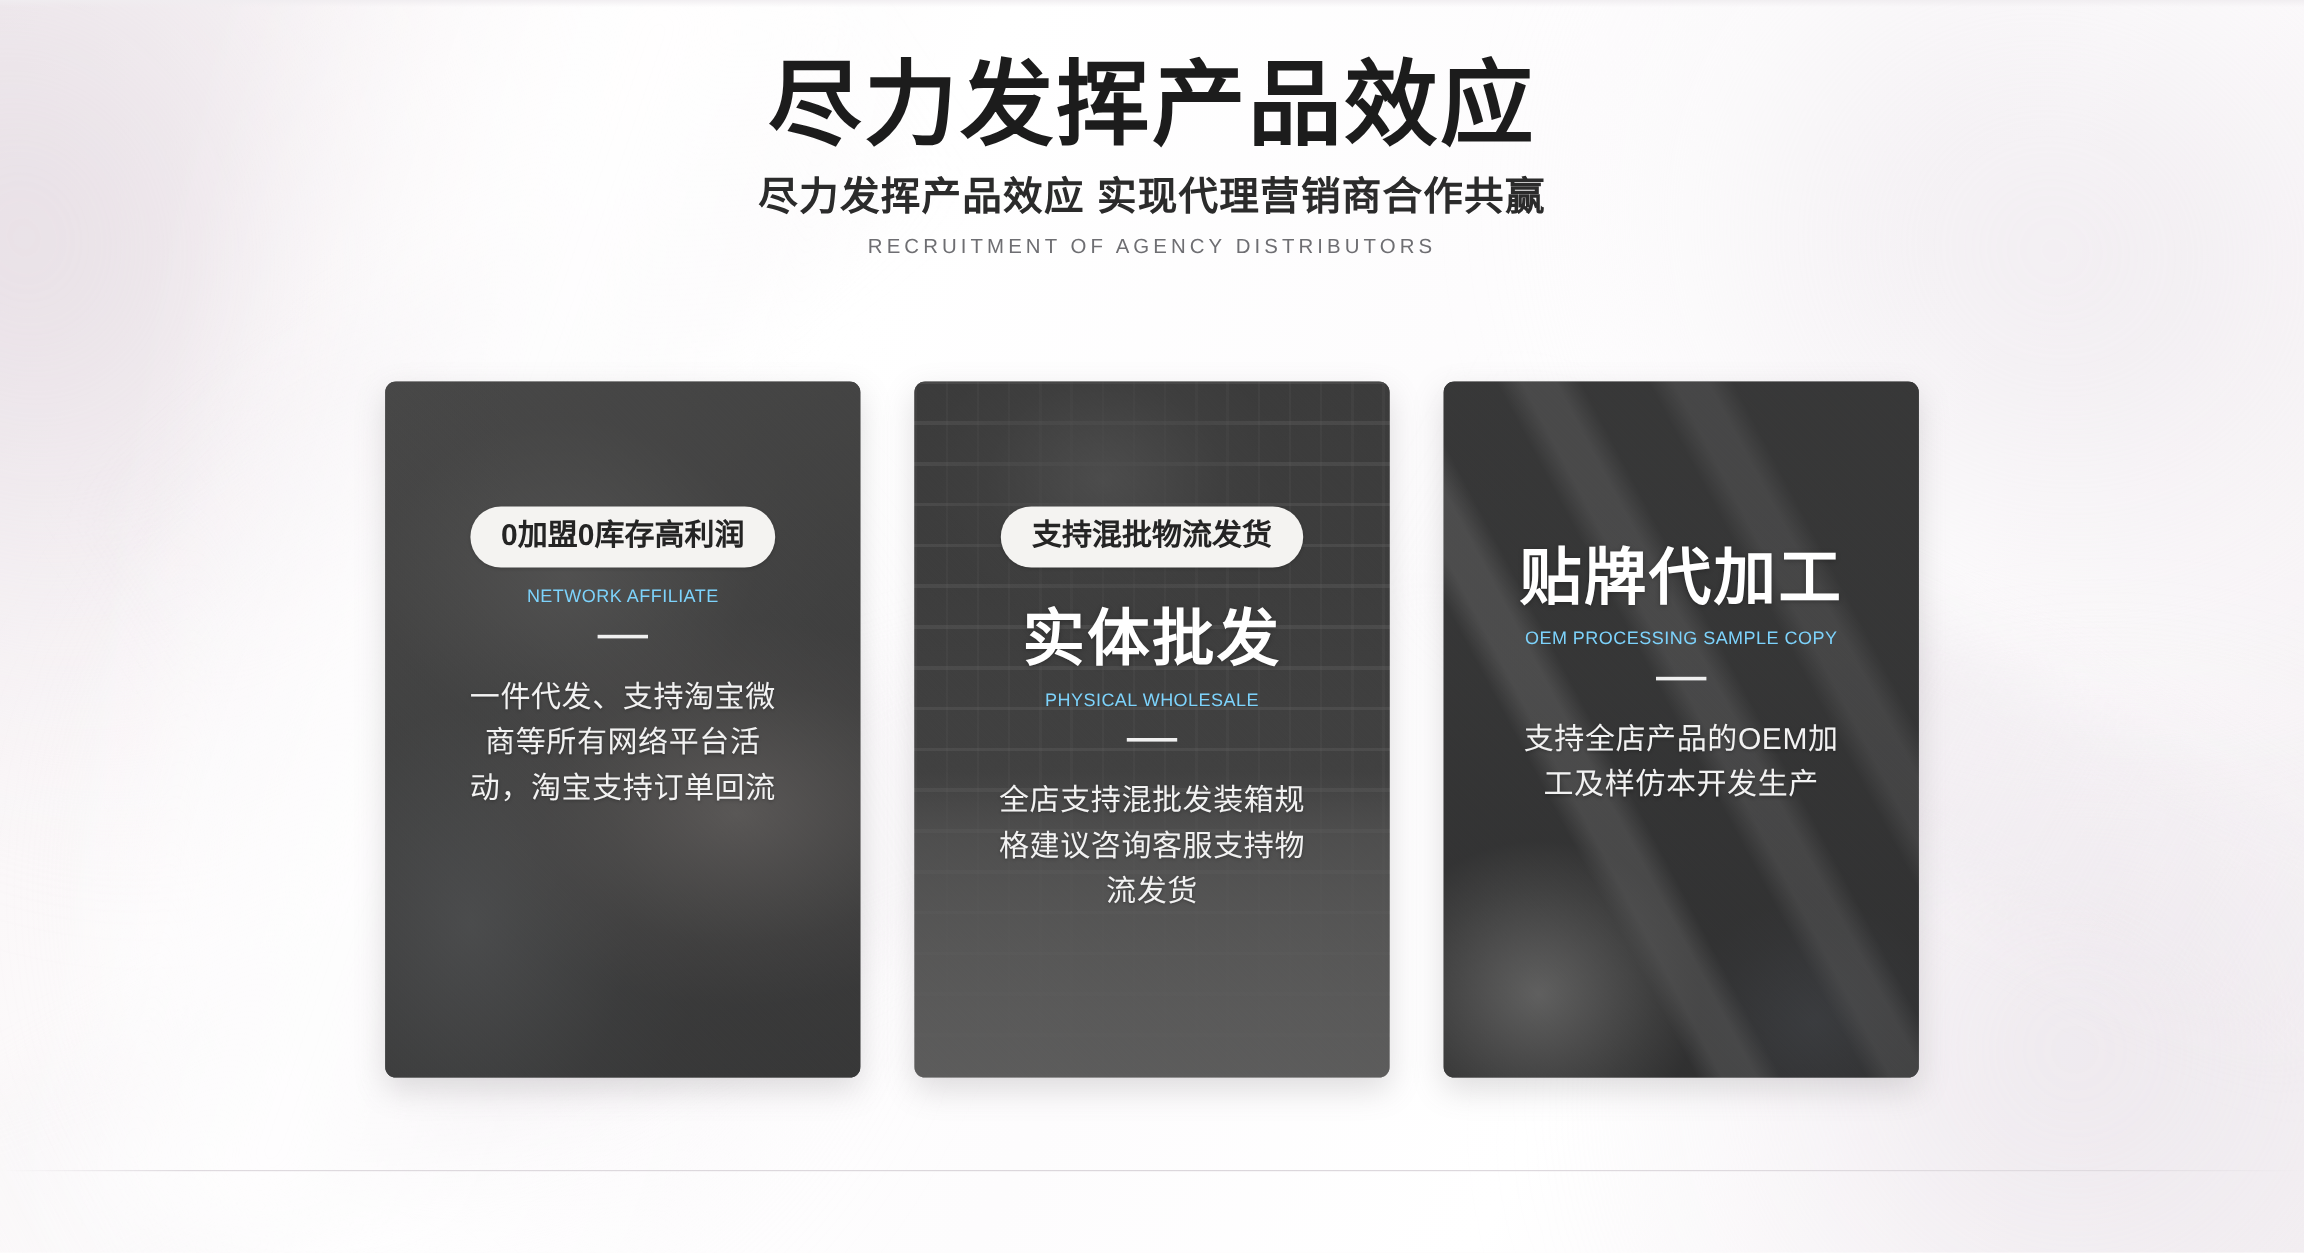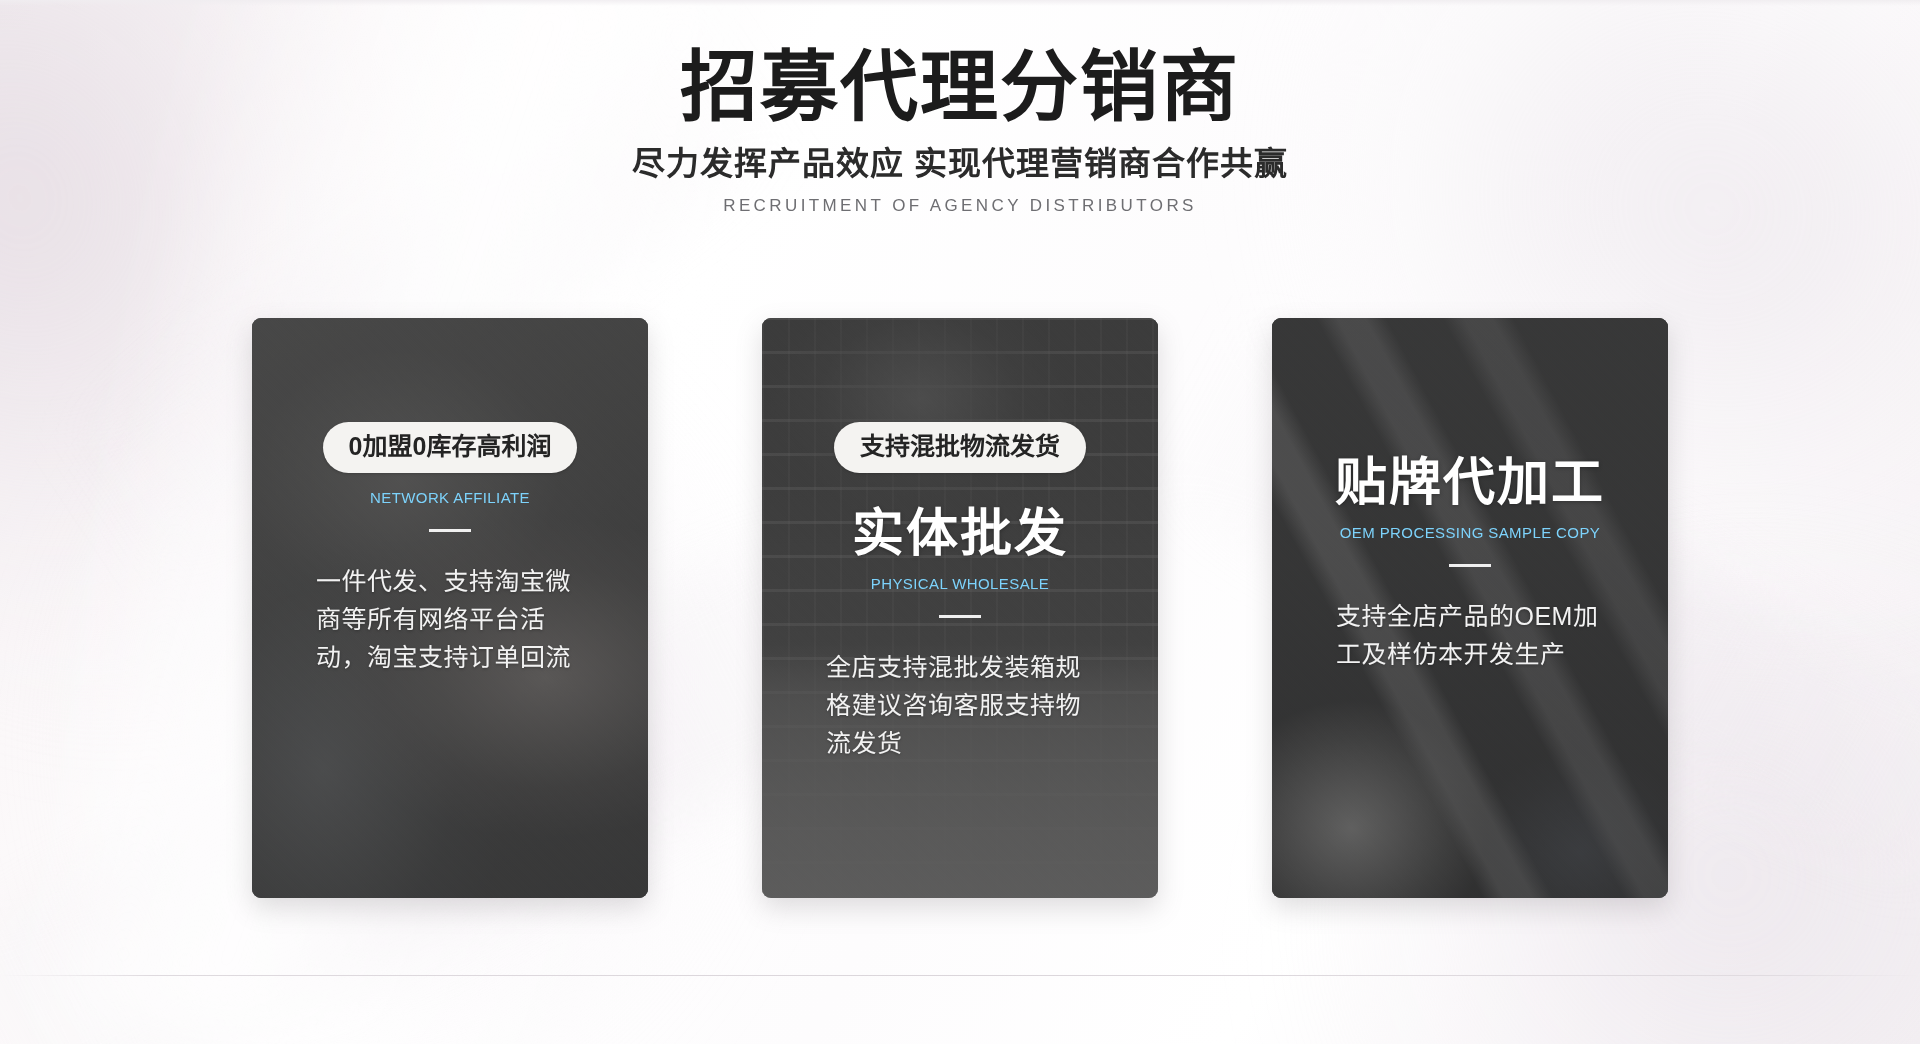--- a/index.html
+++ b/index.html
@@ -128,21 +128,21 @@
     color: #6e6e72;
     letter-spacing: 3.4px;
   }
 
   
   .cards {
     position: absolute;
     left: 50%;
     transform: translateX(-50%);
     top: 318px;
-    width: 1416px;
+    width: 1278px;
     display: flex;
     justify-content: space-between;
     z-index: 5;
     border-radius: 29px;
   }
   .card {
     position: relative;
     width: 396px;
     height: 580px;
     border-radius: 9px;
@@ -207,20 +207,21 @@
     background: #ffffff;
     opacity: 0.92;
   }
   .card-desc {
     margin: 30px 0 0 0;
     width: 268px;
     font-size: 25px;
     line-height: 1.52;
     font-weight: 400;
     color: #f2f2f2;
+    text-align: center;
     letter-spacing: 0.5px;
     text-shadow: 0 1px 3px rgba(0,0,0,0.3);
   }
 
   
   .photo-1 {
     background:
       radial-gradient(ellipse 300px 200px at 74% 62%, rgba(206,186,176,0.85) 0%, rgba(150,134,128,0.3) 55%, rgba(0,0,0,0) 80%),
       radial-gradient(ellipse 220px 300px at 18% 78%, rgba(150,162,172,0.7) 0%, rgba(96,104,112,0.25) 60%, rgba(0,0,0,0) 85%),
       radial-gradient(ellipse 260px 220px at 38% 28%, rgba(176,172,168,0.6) 0%, rgba(110,108,108,0.2) 60%, rgba(0,0,0,0) 85%),
@@ -270,21 +271,21 @@
     <div class="bg-blob blob-d"></div>
     <div class="bg-streak streak-1"></div>
     <div class="bg-streak streak-2"></div>
     <div class="bg-streak streak-3"></div>
     <div class="bg-highlight"></div>
   </div>
   <div class="top-rule"></div>
   <div class="bottom-rule"></div>
 
   <div class="heading">
-    <h1 class="main-title">招募代理分销商</h1>
+    <h1 class="main-title">尽力发挥产品效应</h1>
     <p class="sub-title">尽力发挥产品效应  实现代理营销商合作共赢</p>
     <p class="eng-title">RECRUITMENT  OF  AGENCY  DISTRIBUTORS</p>
   </div>
 
   <div class="cards">
 
     <div class="card">
       <div class="card-photo photo-1">
         <div class="photo-noise"></div>
       </div>

